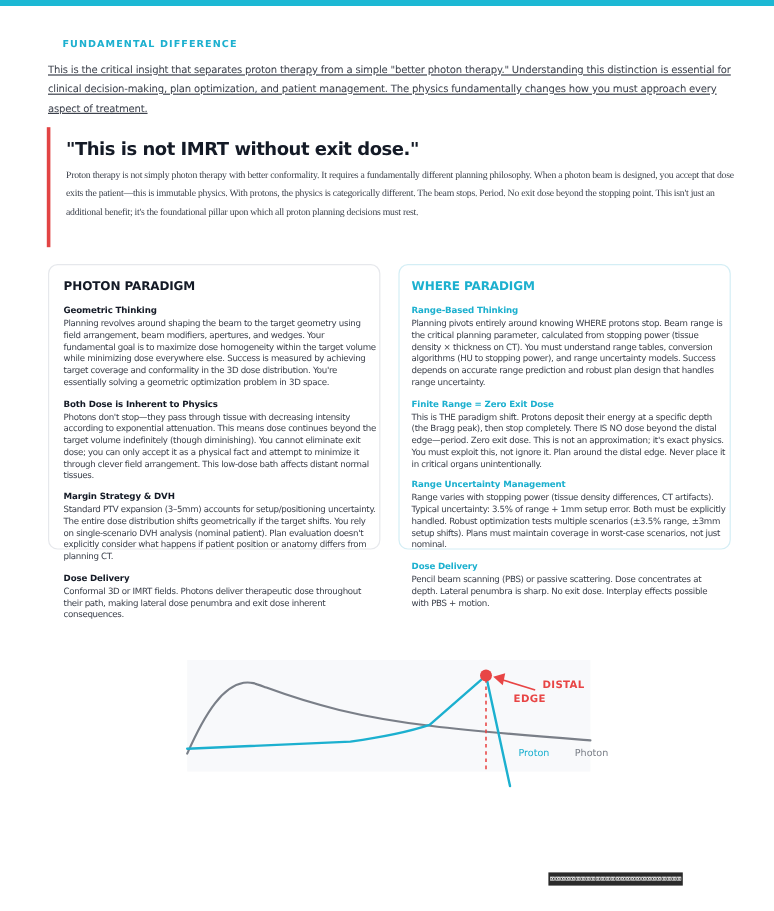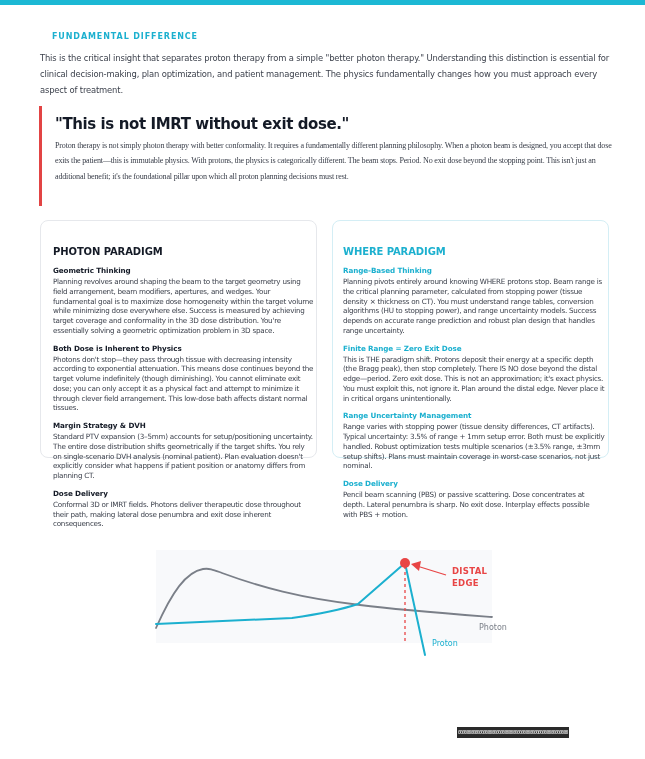--- a/index.html
+++ b/index.html
@@ -3,29 +3,29 @@
   <meta charset="utf-8">
   <style>
     * { box-sizing: border-box; margin: 0; padding: 0; }
     html, body { width: 645px; height: 759px; background: #ffffff; overflow: hidden; }
     body { position: relative; font-family: "DejaVu Sans", "Liberation Sans", sans-serif; color: #3a3f4a; }
 
     .top-bar { position: absolute; left: 0; top: 0; width: 645px; height: 5px; background: #1cb8d4; }
 
     .section-label { position: absolute; left: 52px; top: 32px; font-size: 8px; font-weight: bold; letter-spacing: 0.9px; color: #1cb0cf; }
 
-    .intro { position: absolute; left: 40px; top: 50px; width: 575px; font-size: 8.4px; line-height: 16px; color: #3c414c; letter-spacing: -0.15px; }
+    .intro { position: absolute; left: 40px; top: 50px; width: 575px; font-size: 8.4px; line-height: 16px; color: #3c414c; letter-spacing: -0.15px; text-decoration: underline; }
 
     .quote-block { position: absolute; left: 39px; top: 106px; width: 576px; height: 100px; border-left: 3px solid #e24444; padding-left: 13px; }
     .quote-title { font-size: 15px; font-weight: bold; color: #141a26; margin-top: 8px; letter-spacing: -0.4px; line-height: 20px; }
     .quote-body { margin-top: 4px; font-size: 8.1px; line-height: 15.3px; color: #3c414c; letter-spacing: -0.2px; font-family: Liberation Serif, serif; }
 
     .card { position: absolute; top: 220px; width: 277px; height: 238px; border: 1px solid #e6e8ec; border-radius: 8px; background: #ffffff; }
     .card.proton { border-color: #d4eef5; }
-    .card-content { position: absolute; top: 246px; width: 262px; }
+    .card-content { position: absolute; top: 234px; width: 262px; }
     .card-title { font-size: 10px; font-weight: bold; color: #141a26; letter-spacing: -0.1px; line-height: 12px; }
     .proton .card-title { color: #1cb0cf; }
     .item-head { margin-top: 8px; font-size: 7.2px; font-weight: bold; color: #141a26; line-height: 10px; letter-spacing: -0.1px; }
     .proton .item-head { color: #1cb0cf; }
     .item-body { margin-top: 1px; font-size: 7.2px; line-height: 9.75px; color: #3c414c; letter-spacing: -0.25px; }
 
     .chart { position: absolute; left: 0; top: 0; width: 645px; height: 759px; pointer-events: none; }
     .chart-bg { position: absolute; left: 156px; top: 550px; width: 336px; height: 93px; background: #f8f9fb; }
     .chart-svg { position: absolute; left: 0; top: 0; }
     .chart-text { position: absolute; font-size: 8px; white-space: nowrap; }
@@ -83,18 +83,18 @@
     <path d="M156,624 L292,618 C320,614 340,610 358,604 L405,563 L425,655" fill="none" stroke="#1cb0cf" stroke-width="2" stroke-linejoin="round" stroke-linecap="round"></path>
 
     <line x1="405" y1="566" x2="405" y2="643" stroke="#e84545" stroke-width="1.3" stroke-dasharray="3,3"></line>
 
     <circle cx="405" cy="563" r="5" fill="#e84545"></circle>
 
     <line x1="446" y1="575" x2="417" y2="566" stroke="#e84545" stroke-width="1.3"></line>
     <polygon points="411,564 421,561 419,571" fill="#e84545"></polygon>
   </svg>
   <div class="chart-text distal" style="left:452px; top:565px;">DISTAL</div>
-  <div class="chart-text distal" style="left:452px; top:577px;">EDGE</div>
-  <div class="chart-text lbl-proton" style="left:432px; top:639px;">Proton</div>
+  <div class="chart-text distal" style="left:428px; top:577px;">EDGE</div>
+  <div class="chart-text lbl-proton" style="left:432px; top:623px;">Proton</div>
   <div class="chart-text lbl-photon" style="left:479px; top:623px;">Photon</div>
 </div>
 
 <div class="tofu">⌧⌧⌧⌧⌧⌧⌧⌧⌧⌧⌧⌧⌧⌧⌧⌧⌧⌧⌧⌧⌧⌧⌧⌧⌧⌧</div>
 
 </body></html>

